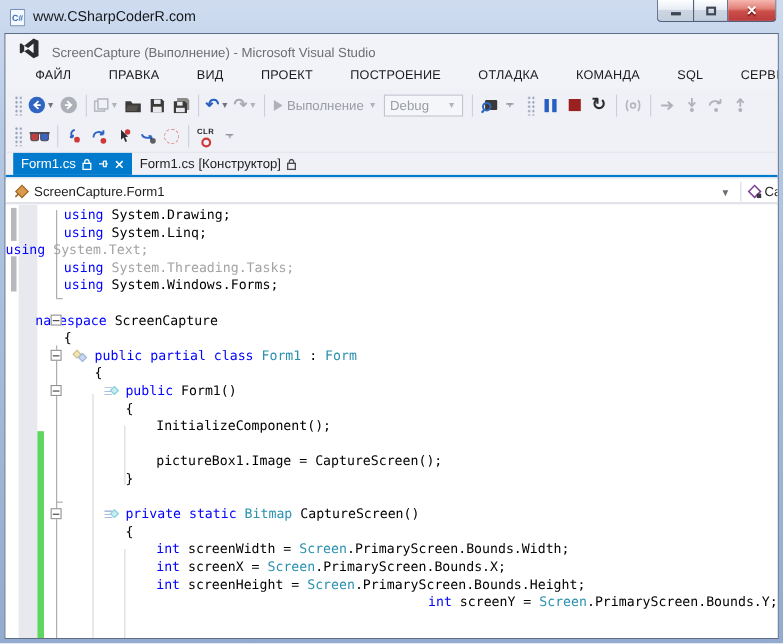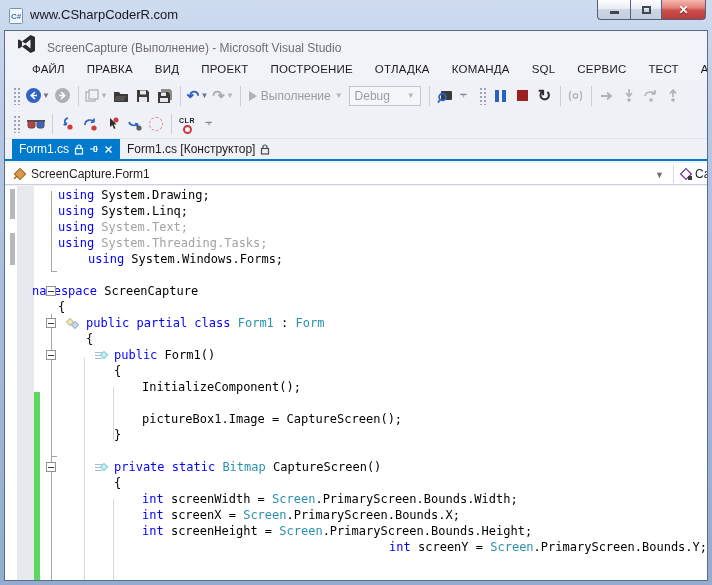--- a/index.html
+++ b/index.html
@@ -20,21 +20,21 @@
   .glyph-min { width:9px; height:3px; background:#3f4754; margin-top:6px; }
   .glyph-max { width:9px; height:8px; border:2px solid #3f4754; }
   .glyph-x { color:#fff; font-size:12px; font-weight:bold; text-shadow:0 1px 1px rgba(80,0,0,.7); }
   
   .client { position:absolute; left:4px; top:30px; width:704px; height:551px;
             background:#f0f1f6; border:1px solid #5c6e87; overflow:hidden; }
   .vs-titlebar { position:absolute; left:0; top:0; width:100%; height:26px; background:#f2f3f8; }
   .vs-logo { position:absolute; left:12px; top:3px; width:20px; height:20px; }
   .vs-title { position:absolute; left:42px; top:10px; font-size:12px; color:#6e6e72; }
   .menubar { position:absolute; left:0; top:26px; width:100%; height:24px; display:flex; align-items:center;
-             padding-left:16px; gap:0; background:#f2f3f8; white-space:nowrap; overflow:hidden; }
+             padding-left:16px; gap:12px; background:#f2f3f8; white-space:nowrap; overflow:hidden; }
   .menu-item { font-size:11.5px; color:#1b1b1f; padding:4px 11px; letter-spacing:.2px; }
   
   .tb { position:absolute; left:0; width:100%; display:flex; align-items:center; background:#f0f1f6; }
   .tb1 { top:50px; height:29px; }
   .tb2 { top:79px; height:29px; border-bottom:1px solid #e2e4ec; }
   .grip { width:7px; height:18px; margin:0 4px 0 8px;
           background-image:radial-gradient(#9aa4bf 1px, transparent 1.2px); background-size:4px 4px; }
   .tsep { width:1px; height:20px; background:#ccced9; margin:0 4px; }
   .tbtn { height:24px; min-width:22px; display:flex; align-items:center; justify-content:center; padding:0 2px; }
   .caret { font-size:8px; color:#707480; margin-left:1px; }
@@ -358,23 +358,23 @@
       <div class="fold-vline" style="top:5px;height:80px"></div>
       <div class="fold-tick" style="top:85px"></div>
       <div class="fold-vline" style="top:128px;height:266px"></div>
       <div class="fold-tick" style="top:270px"></div>
       <div class="guide" style="left:79px;top:172px;height:222px"></div>
       <div class="guide" style="left:108px;top:201px;height:54px"></div>
       <div class="guide" style="left:108px;top:313px;height:81px"></div>
       <div id="code-lines">
           <div class="code-line" style="padding-left: 53px;"><span class="tok-k">using </span><span class="tok-p">System.Drawing;</span></div>
           <div class="code-line" style="padding-left: 53px;"><span class="tok-k">using </span><span class="tok-p">System.Linq;</span></div>
-          <div class="code-line" style="padding-left: 53px;"><span class="tok-k">using </span><span class="tok-d">System.Text;</span></div>
+          <div class="code-line" style=""><span class="tok-k">using </span><span class="tok-d">System.Text;</span></div>
           <div class="code-line" style="padding-left: 53px;"><span class="tok-k">using </span><span class="tok-d">System.Threading.Tasks;</span></div>
-          <div class="code-line" style="padding-left: 39px; margin-left: 44px;"><span class="tok-k">using </span><span class="tok-p">System.Windows.Forms;</span></div>
+          <div class="code-line" style="padding-left: 53px;"><span class="tok-k">using </span><span class="tok-p">System.Windows.Forms;</span></div>
           <div class="code-line" style="padding-left: 53px;"></div>
           <div class="code-line" style="padding-left: 27px;"><span class="fold-box"></span><span class="tok-k">namespace </span><span class="tok-p">ScreenCapture</span></div>
           <div class="code-line" style="padding-left: 53px;"><span class="tok-p">{</span></div>
           <div class="code-line" style="padding-left: 81px;"><span class="fold-box"></span><span class="gl gl-class" style="left: 62px;"><span class="cube c1"></span><span class="cube c2"></span></span><span class="tok-k">public partial class </span><span class="tok-t">Form1</span><span class="tok-p"> : </span><span class="tok-t">Form</span></div>
           <div class="code-line" style="padding-left: 81px;"><span class="tok-p">{</span></div>
           <div class="code-line" style="padding-left: 109px;"><span class="fold-box"></span><span class="gl gl-method" style="left: 90px;"><span class="lines"></span><span class="cube c2"></span></span><span class="tok-k">public </span><span class="tok-p">Form1()</span></div>
           <div class="code-line" style="padding-left: 109px;"><span class="tok-p">{</span></div>
           <div class="code-line" style="padding-left: 137px;"><span class="tok-p">InitializeComponent();</span></div>
           <div class="code-line" style="padding-left: 137px;"></div>
           <div class="code-line" style="padding-left: 137px;"><span class="tok-p">pictureBox1.Image = CaptureScreen();</span></div>

